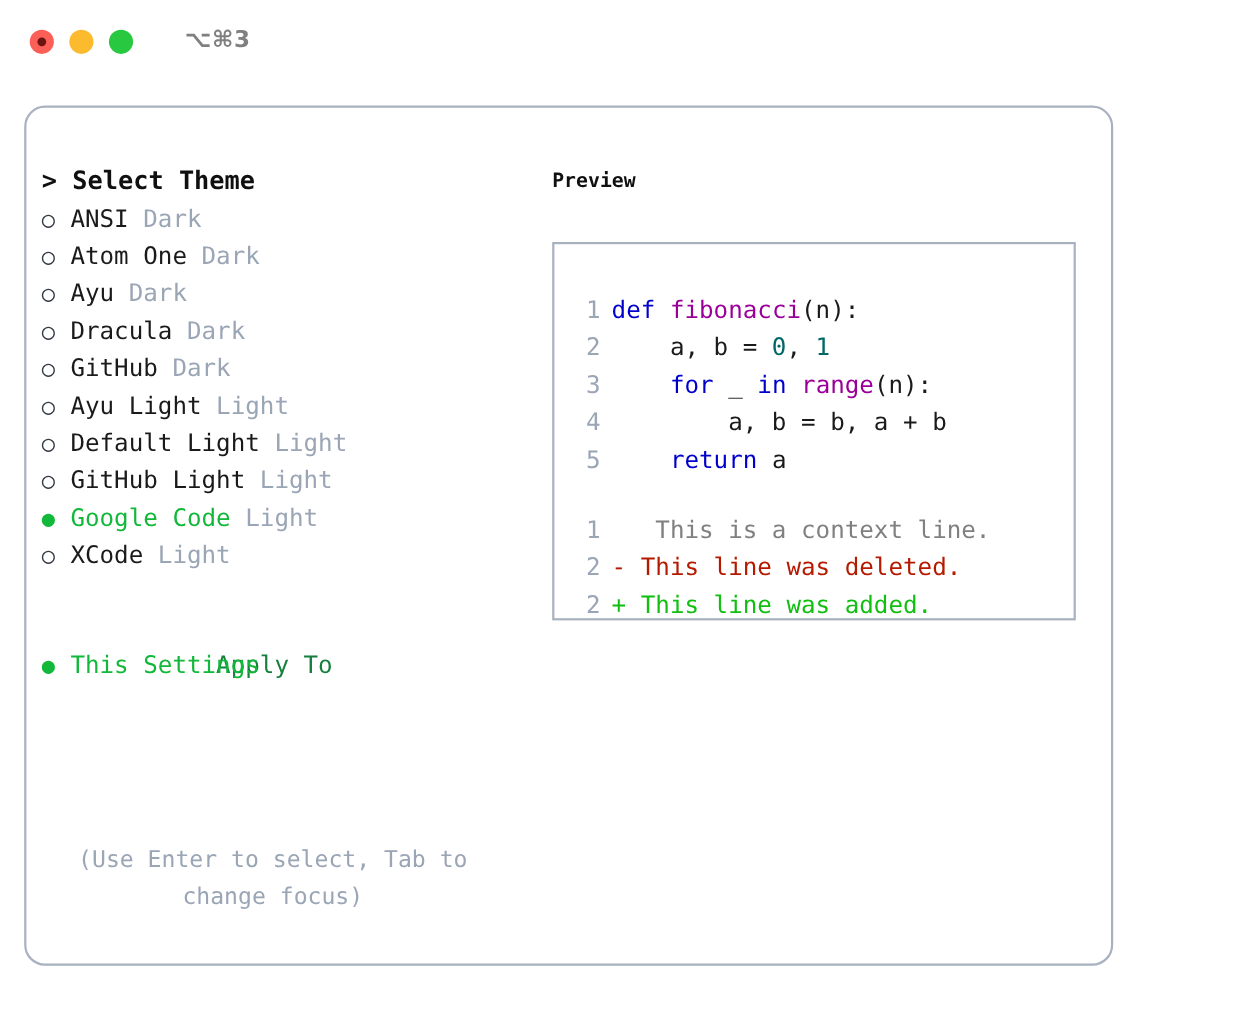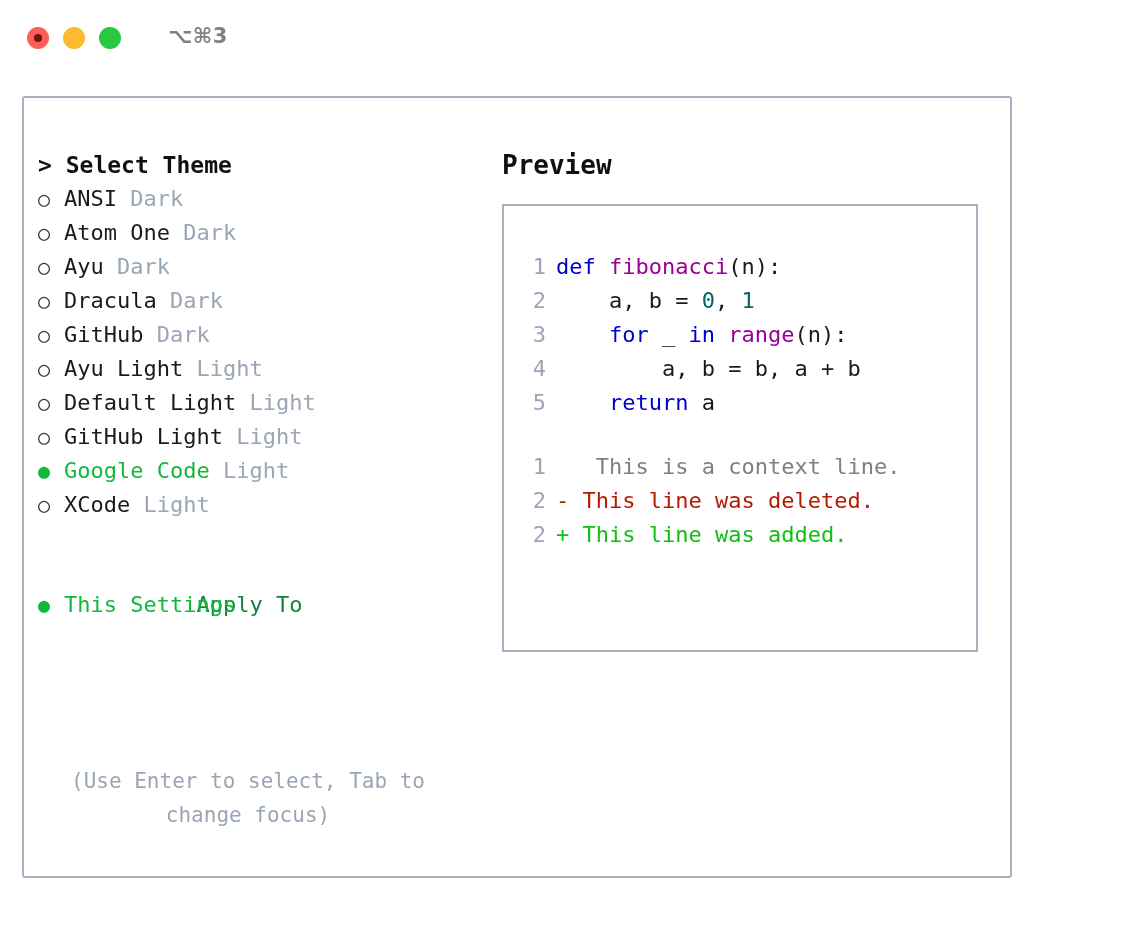--- a/index.html
+++ b/index.html
@@ -73,21 +73,21 @@
   }
 
   
   #main-panel {
     position: absolute;
     left: 22px;
     top: 96px;
     width: 990px;
     height: 782px;
     border: 2px solid #a7b1c0;
-    border-radius: 3px;
+    border-radius: 19px;
     background: #ffffff;
     box-sizing: border-box;
   }
 
   
   #theme-column {
     position: absolute;
     left: 14px;
     top: 50px;
     width: 440px;
@@ -141,30 +141,30 @@
 
   
   #preview-column {
     position: absolute;
     left: 478px;
     top: 50px;
     width: 496px;
   }
 
   #preview-title {
-    font-size: 26px;
+    font-size: 18px;
     font-weight: 700;
     color: #101010;
     line-height: 34px;
   }
 
   #code-box {
-    margin-top: 22px;
+    margin-top: 38px;
     width: 476px;
-    height: 448px;
+    height: 344px;
     border: 2px solid #a7b1c0;
     background: #ffffff;
     box-sizing: border-box;
     position: relative;
   }
 
   #code-lines {
     position: absolute;
     left: 16px;
     top: 44px;

